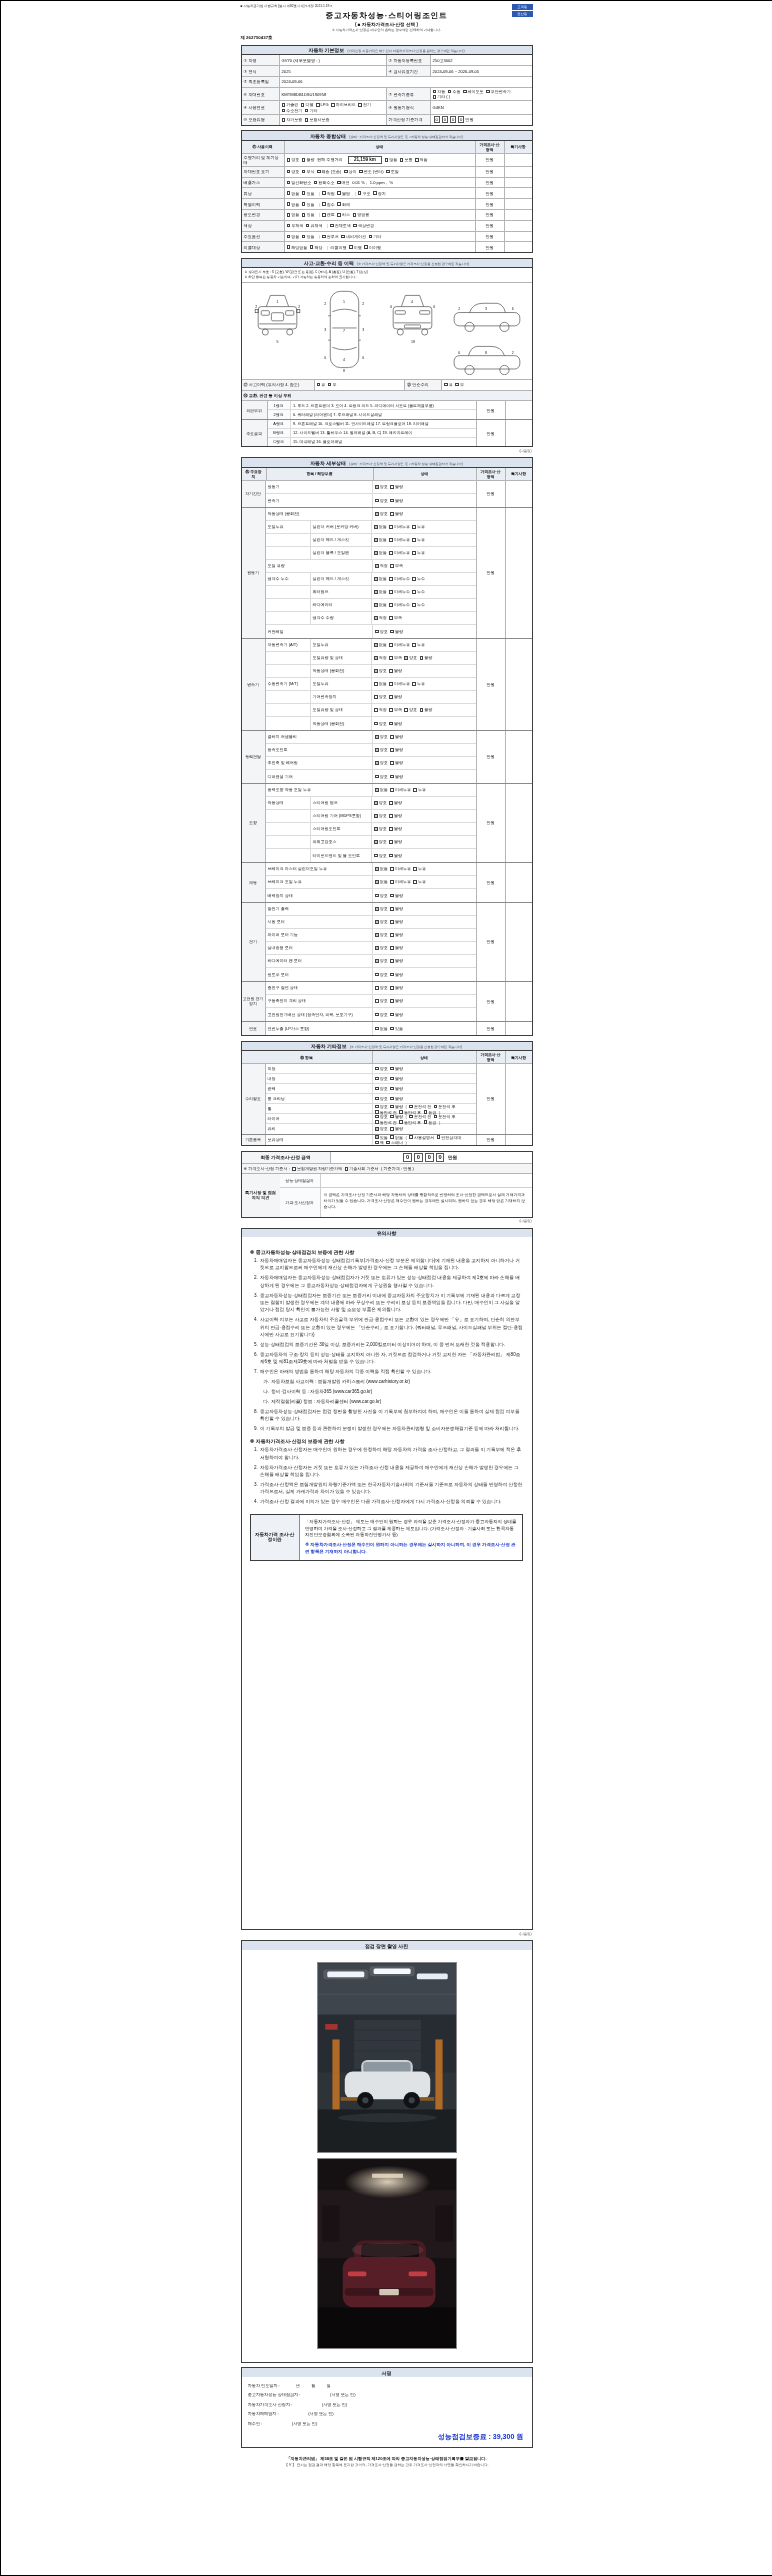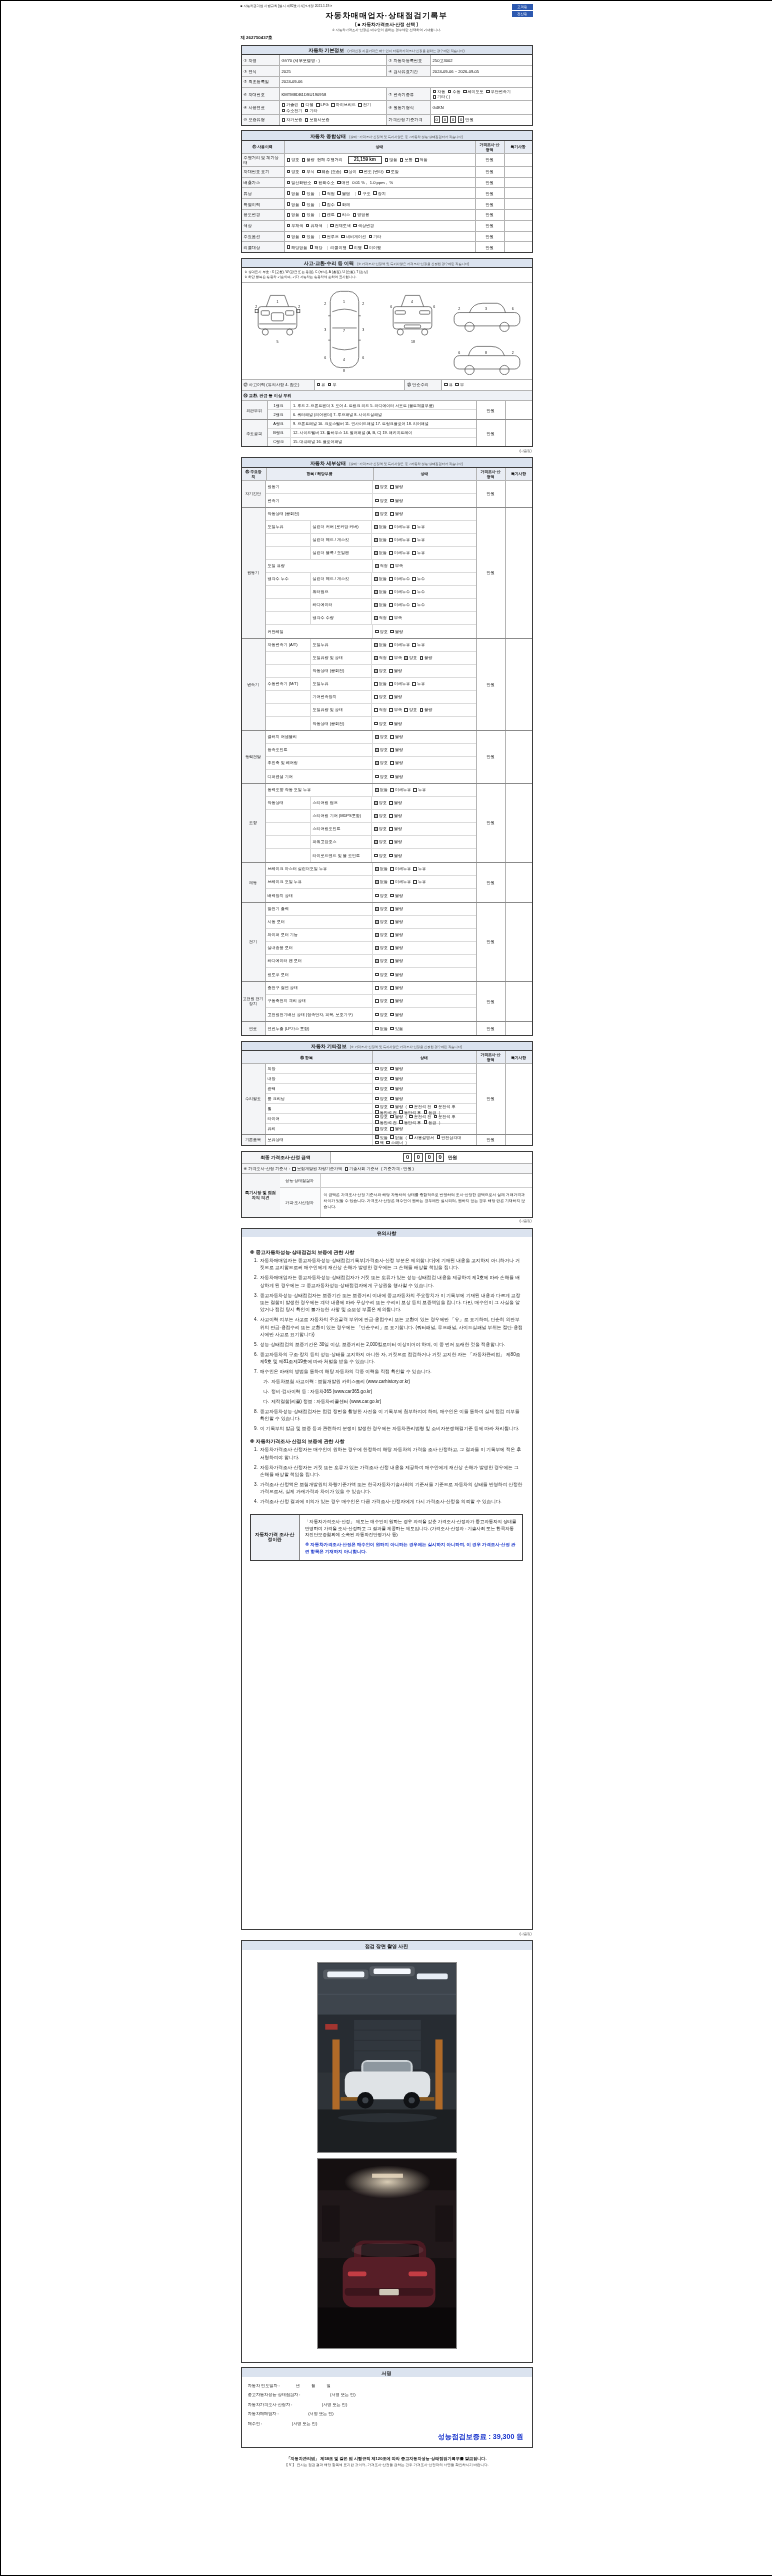--- a/index.html
+++ b/index.html
@@ -104,21 +104,21 @@
 
 <div class="canvas">
   <div class="doc">
 
     <div class="hdr">
       <div class="tiny topnote">■ 자동차관리법 시행규칙 [별지 제82호서식] &lt;개정 2021.1.19.&gt;</div>
       <div class="badges">
         <div class="badge">고객용</div>
         <div class="badge">전산용</div>
       </div>
-      <div class="title">자동차매매업자·상태점검기록부</div>
+      <div class="title">중고자동차성능·스티어링조인트</div>
       <div class="subtitle">( ■ 자동차가격조사·산정 선택 )</div>
       <div class="subnote">※ 자동차가격조사·산정은 매수인이 원하는 경우에만 선택하여 기재합니다.</div>
       <div class="docno">제 262750437호</div>
     </div>
 
     <div class="secbar sec">
       <span class="sbt">자동차 기본정보</span>
       <span class="note">(가격산정 기준가격은 매수인이 자동차가격조사·산정을 원하는 경우에만 적습니다)</span>
     </div>
     <div class="tbl" id="basicTbl">

